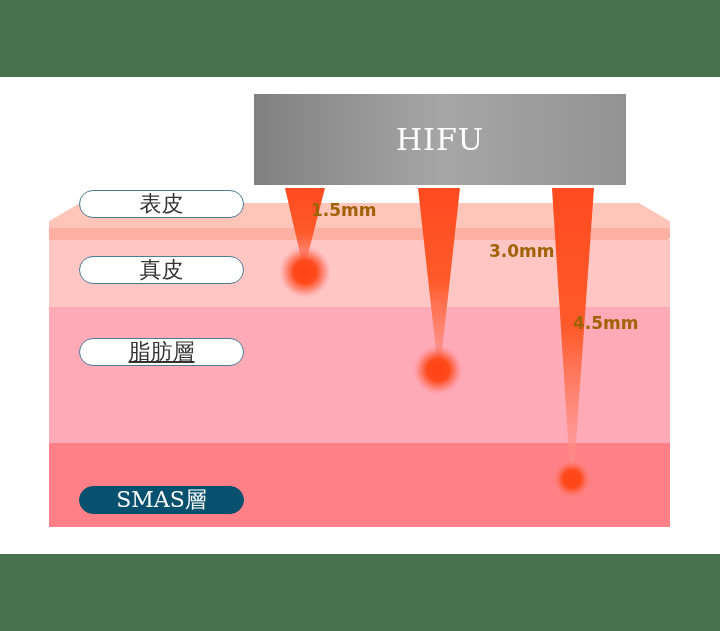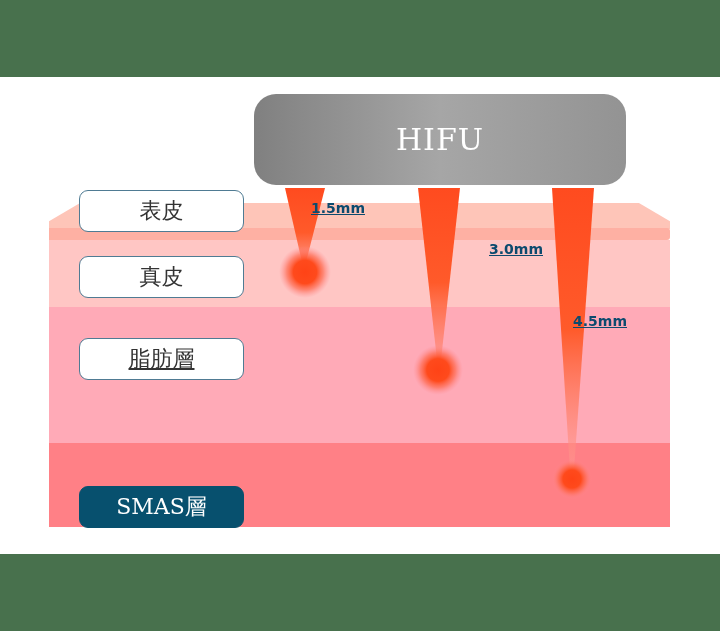--- a/index.html
+++ b/index.html
@@ -22,44 +22,43 @@
       clip-path: polygon(0 100%, 0 70%, 5% 0, 95% 0, 100% 70%, 100% 100%);
     }
     .epi-line { top: 228px; height: 12px; background: #feb0a3; border-radius: 0 3px 3px 0; }
     .dermis { top: 240px; height: 67px; background: #ffc6c4; }
     .fat { top: 307px; height: 136px; background: #ffaab7; }
     .smas { top: 443px; height: 84px; background: #ff8086; }
 
     
     .device {
       position: absolute; left: 254px; top: 94px; width: 372px; height: 91px;
-      border-radius: 22px;
+      border-radius: 0;
       background: linear-gradient(90deg, #808080 0%, #a6a6a6 50%, #939393 100%);
       display: flex; align-items: center; justify-content: center;
     }
     .device-label {
       color: #ffffff; font-size: 30px; letter-spacing: 1px;
       font-family: "DejaVu Serif", "Liberation Serif", serif;
     }
 
     
     .label {
-      position: absolute; left: 79px; width: 165px; height: 42px;
-      background: #ffffff; border: 1.5px solid #4f7b93; border-radius: 9px;
+      position: absolute; left: 79px; width: 165px; height: 28px;
+      background: #ffffff; border: 1.5px solid #4f7b93; border-radius: 14px;
       box-sizing: border-box;
       display: flex; align-items: center; justify-content: center;
       color: #333333; font-size: 22px;
       font-family: "DejaVu Serif", "Liberation Serif", serif;
     }
     .label.dark { background: #07506e; border-color: #07506e; color: #ffffff; margin-top: 24px; }
 
     .depth {
-      position: absolute; color: #0c4a6e; font-weight: bold; font-size: 14px;
+      position: absolute; color: #a16207; font-weight: bold; font-size: 17px;
       font-family: "DejaVu Sans", "Liberation Sans", sans-serif;
-      text-decoration: underline;
     }
   </style>
 </head>
 <body>
 
 <div class="band top"></div>
 
 <div class="canvas"></div>
 
 <div class="epi-top"></div>

